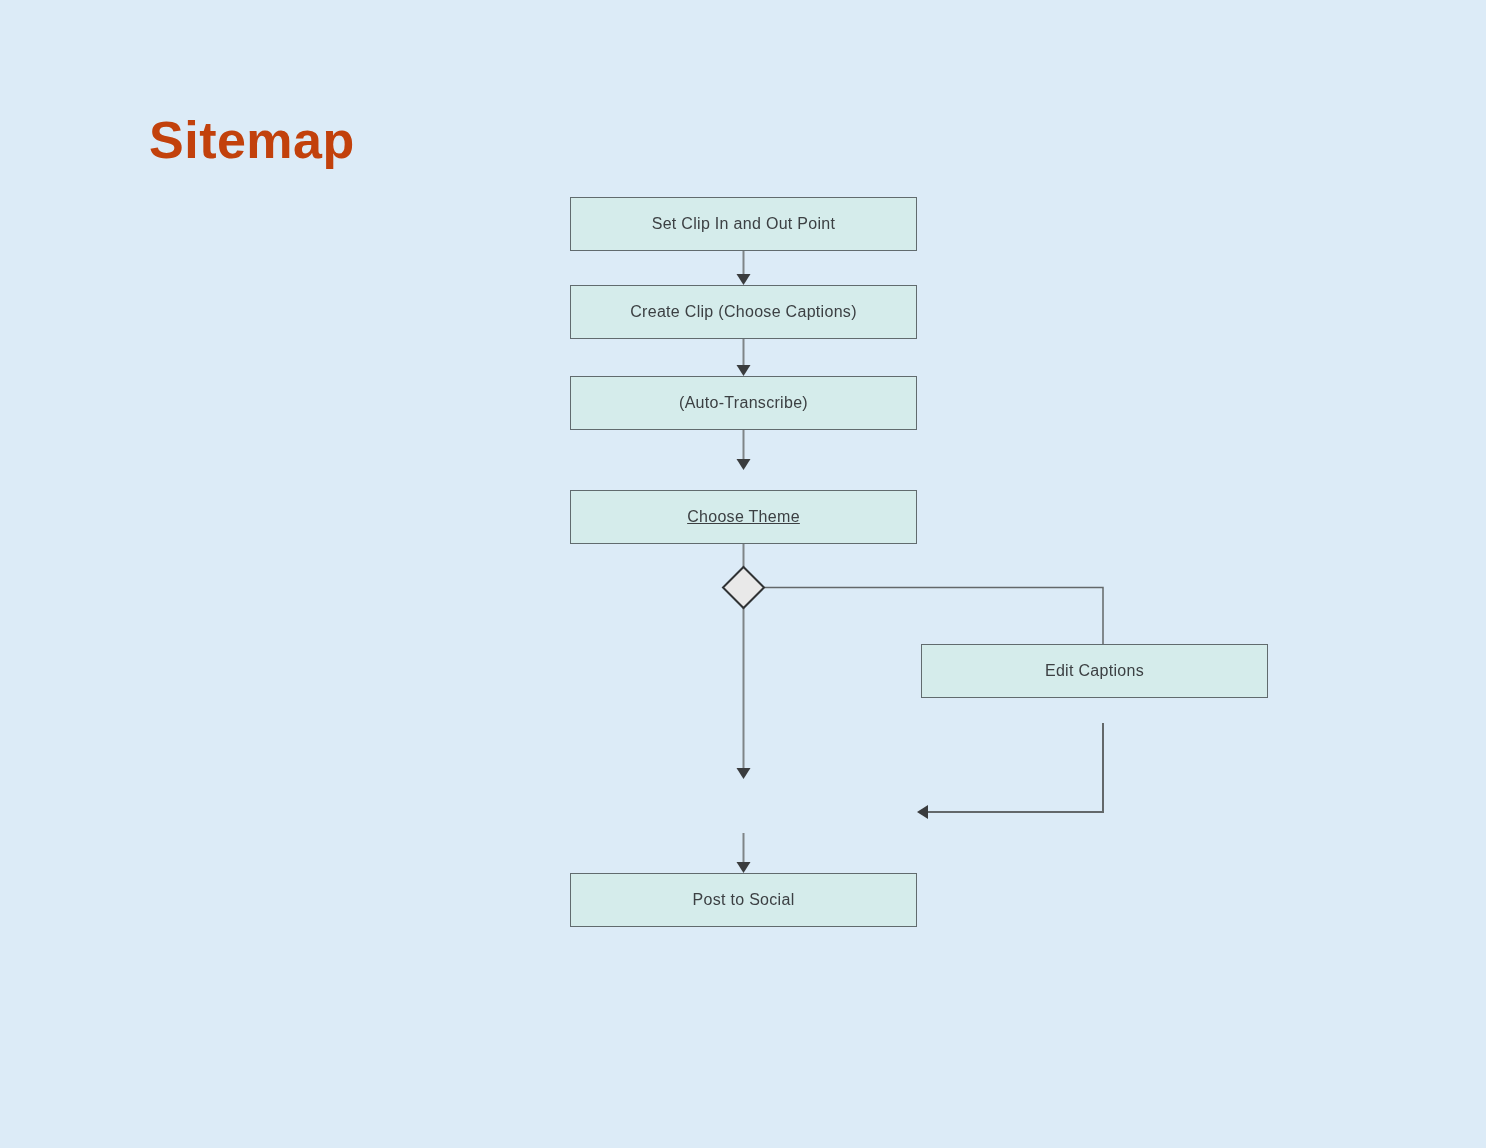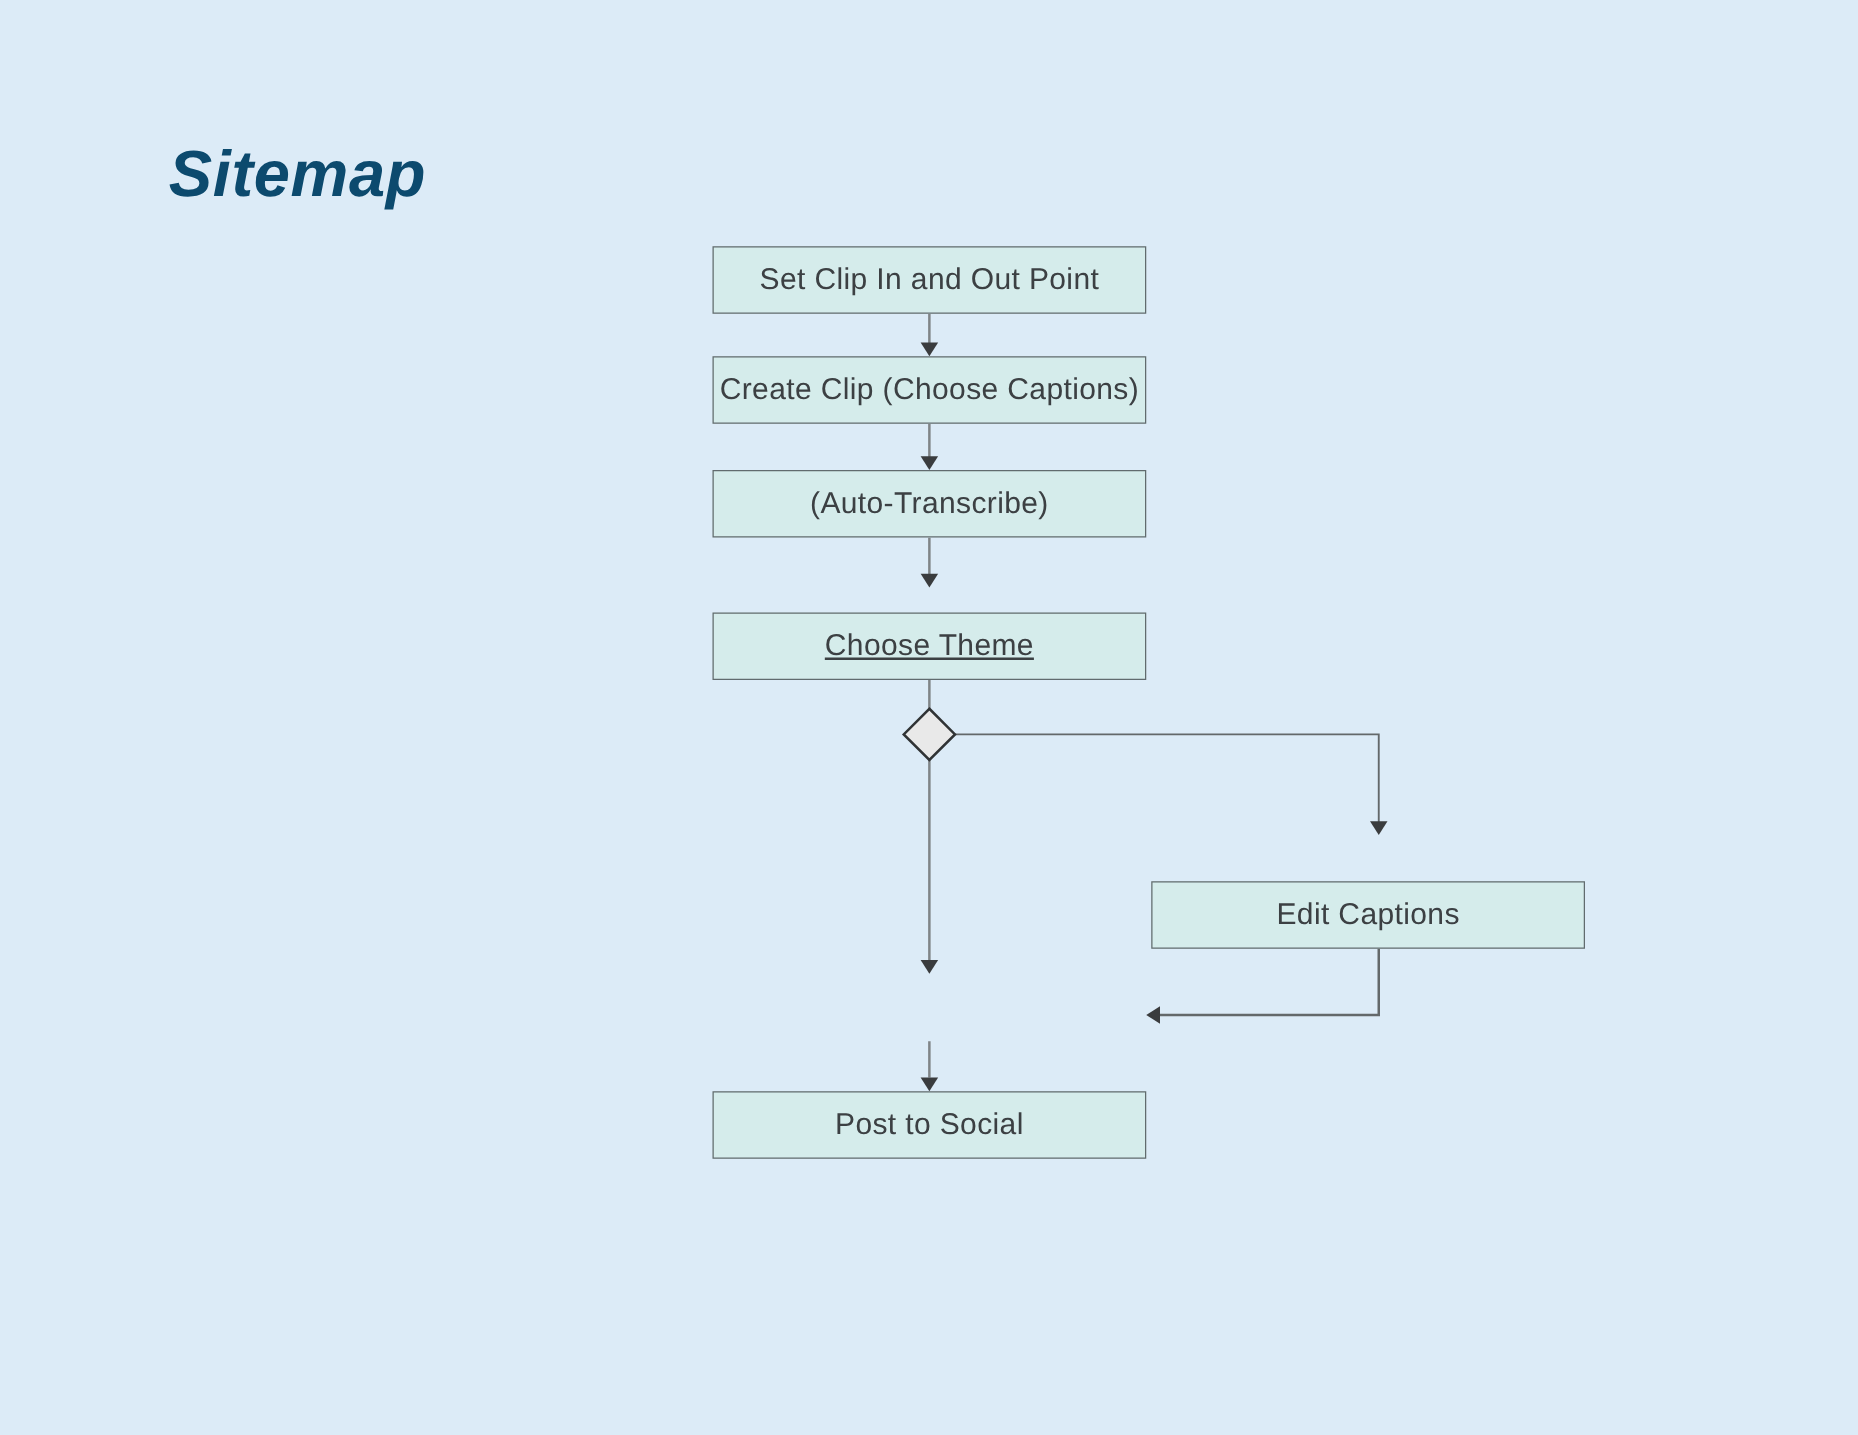--- a/index.html
+++ b/index.html
@@ -9,57 +9,56 @@
   }
   .canvas {
     position: relative;
     width: 1486px;
     height: 1148px;
     background: #dcebf7;
     overflow: hidden;
   }
   .title {
     position: absolute;
-    left: 135px;
+    left: 149px;
     top: 112px;
     margin: 0;
     font-size: 52px;
     line-height: 1.1;
     font-weight: 700;
     letter-spacing: 0.5px;
-    color: #0c4a6e;
-    font-style: italic;
+    color: #c2410c;
   }
   .connectors {
     position: absolute;
     left: 0;
     top: 0;
     pointer-events: none;
   }
   .node {
     position: absolute;
     box-sizing: border-box;
     width: 347px;
     height: 54px;
     background: #d5eceb;
     border: 1.5px solid #616b6e;
     display: flex;
     align-items: center;
     justify-content: center;
-    font-size: 24px;
+    font-size: 16px;
     letter-spacing: 0.3px;
     color: #3c4043;
     cursor: default;
   }
   .node.italic { }
   .pos-n0 { left: 570px; top: 197px; }
   .pos-n1 { left: 570px; top: 285px; }
   .pos-n2 { left: 570px; top: 376px; }
   .pos-n3 { left: 570px; top: 490px; text-decoration: underline; }
-  .pos-n4 { left: 921px; top: 705px; }
+  .pos-n4 { left: 921px; top: 644px; }
   .pos-n5 { left: 570px; top: 779px; }
   .pos-n6 { left: 570px; top: 873px; }
 </style>
 </head>
 <body>
 
 <div class="canvas">
 
   <h1 class="title">Sitemap</h1>
 

